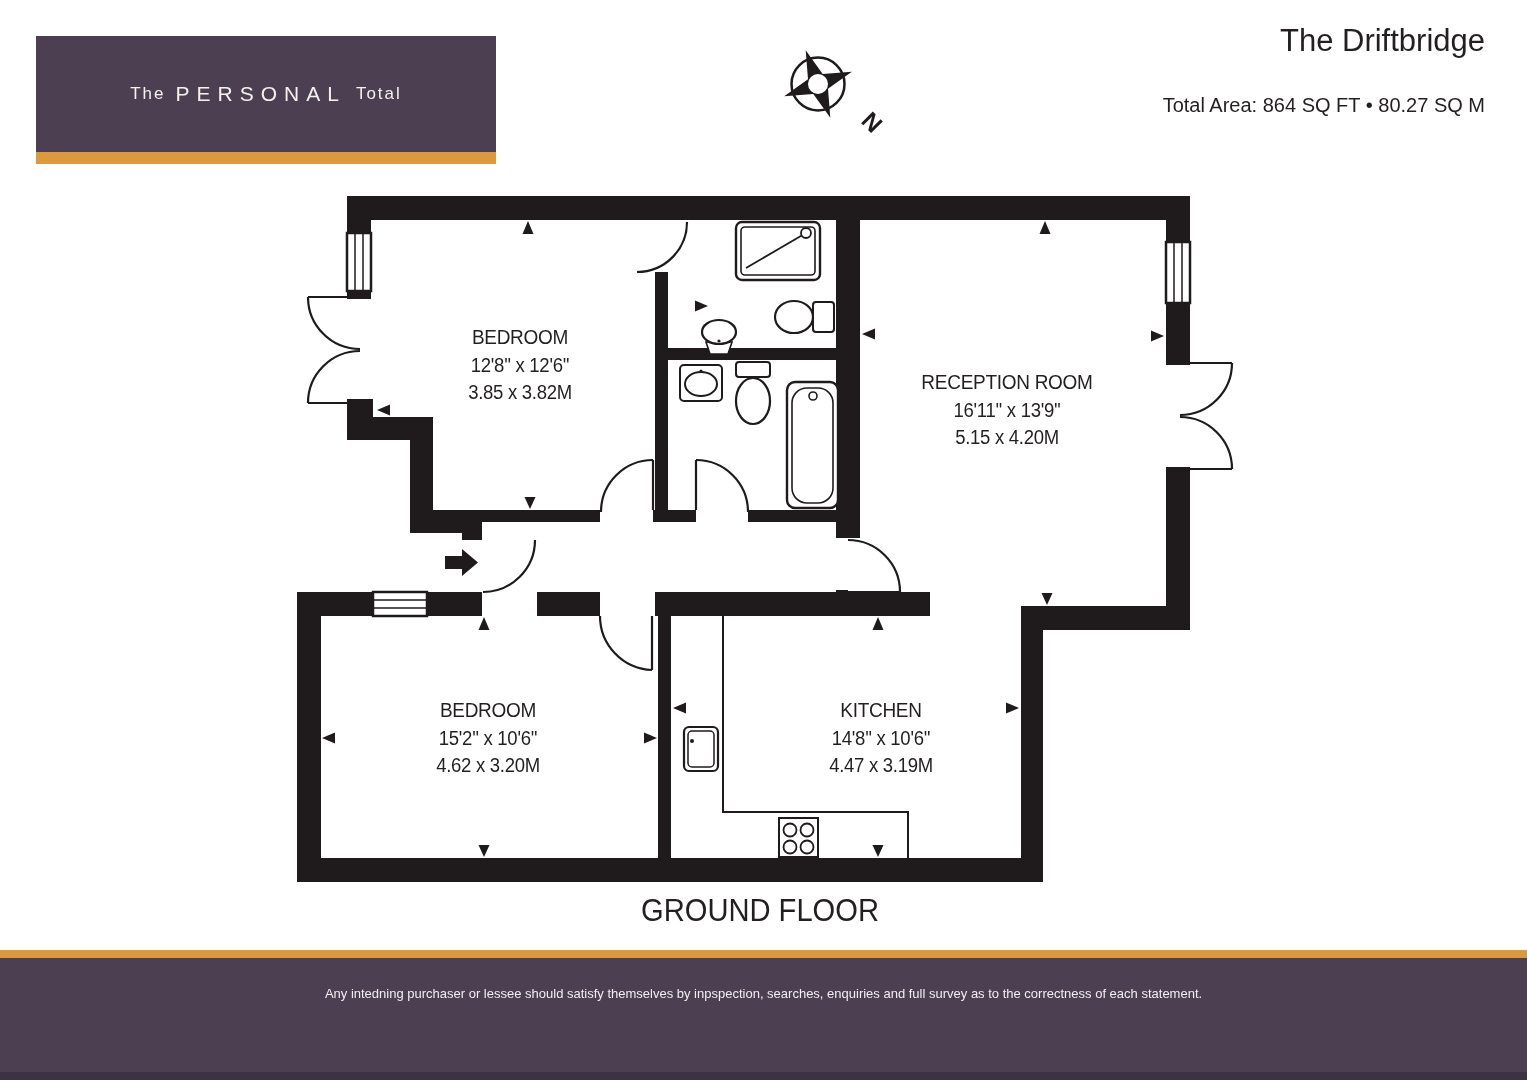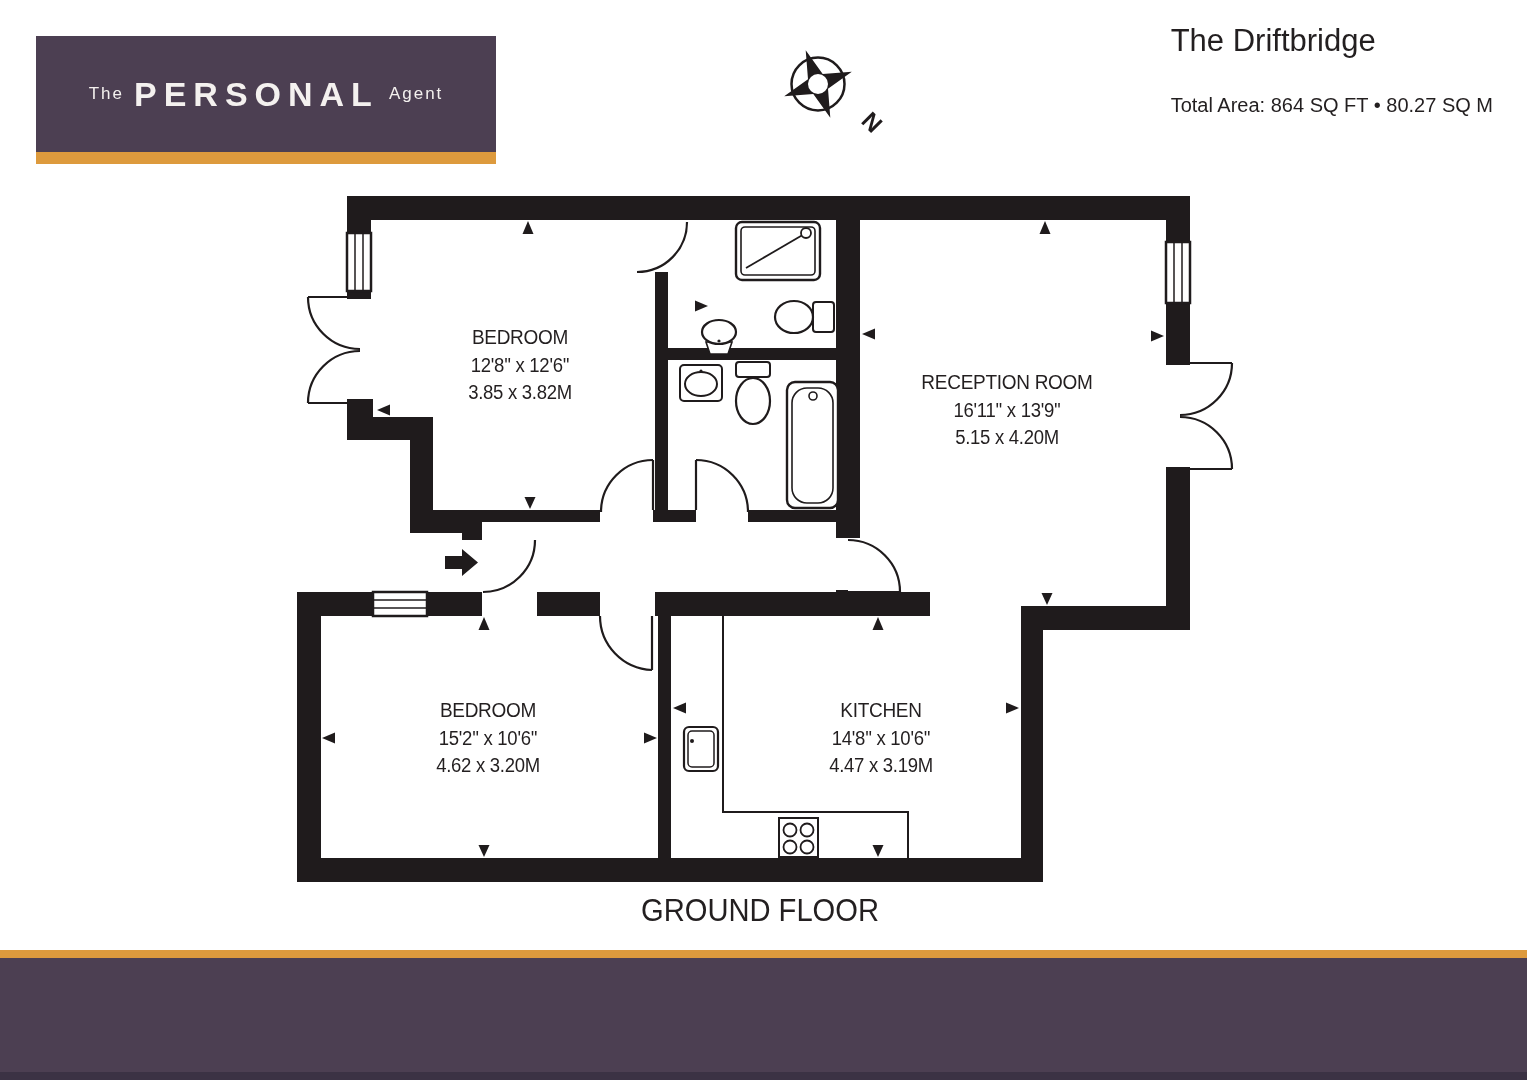--- a/index.html
+++ b/index.html
@@ -6,23 +6,23 @@
   body{width:1527px;height:1080px;position:relative;overflow:hidden;
        font-family:"Liberation Sans",sans-serif;color:#231f20;}
   .abs{position:absolute;}
 
   
   #logo-box{left:36px;top:36px;width:460px;height:116px;display:flex;
             align-items:center;justify-content:center;}
   #logo-bar{left:36px;top:152px;width:460px;height:12px;}
   .logo-text{color:#f4f1ef;white-space:nowrap;letter-spacing:1px;}
   .logo-the,.logo-agent{font-size:17px;letter-spacing:2px;}
-  .logo-personal{font-size:34px;letter-spacing:7px;margin:10px 10px;font-weight:700;}
-
-  #title-block{right:34px;top:24px;text-align:left;}
+  .logo-personal{font-size:21px;letter-spacing:7px;margin:10px 10px;font-weight:400;}
+
+  #title-block{right:42px;top:24px;text-align:right;}
   #page-title{font-size:31px;line-height:34px;}
   #page-subtitle{font-size:20px;line-height:30px;margin-top:32px;}
 
   
   .room-label{position:absolute;width:300px;text-align:center;
               font-size:19.5px;line-height:27.5px;letter-spacing:-0.3px;
               transform:scaleX(0.95);color:#231f20;}
   .room-name{font-size:20px;}
   #ground-floor{left:610px;top:893px;width:300px;text-align:center;
                 font-size:31px;transform:scaleX(0.94);}
@@ -35,21 +35,21 @@
   #footer-strip{left:0;top:1072px;width:1527px;height:8px;}
 
   svg text{font-family:"Liberation Sans",sans-serif;}
 </style>
 </head>
 <body>
 
 <div class="abs" id="logo-box" style="background:#4c3f52;">
   <span class="logo-text logo-the">The</span>
   <span class="logo-text logo-personal">PERSONAL</span>
-  <span class="logo-text logo-agent">Agent</span>
+  <span class="logo-text logo-agent">Total</span>
 </div>
 <div class="abs" id="logo-bar" style="background:#dd9a3d;"></div>
 
 <div class="abs" id="title-block">
   <div id="page-title">The Driftbridge</div>
   <div id="page-subtitle">Total Area: 864 SQ FT • 80.27 SQ M</div>
 </div>
 
 <svg class="abs" style="left:0;top:0;" width="1527" height="1080" viewBox="0 0 1527 1080">
 
@@ -246,14 +246,15 @@
 <div class="room-label" style="left:731px;top:697px;">
   <div class="room-name">KITCHEN</div>
   <div class="room-dim">14'8'' x 10'6''</div>
   <div class="room-dim">4.47 x 3.19M</div>
 </div>
 
 <div class="abs" id="ground-floor">GROUND FLOOR</div>
 
 <div class="abs" id="footer-orange" style="background:#dd9a3d;"></div>
 <div class="abs" id="footer-main" style="background:#4c3f52;">
+  <div>Any intedning purchaser or lessee should satisfy themselves by inpspection, searches, enquiries and full survey as to the correctness of each statement.</div>
 </div>
 <div class="abs" id="footer-strip" style="background:#3b3244;"></div>
 
 </body></html>

